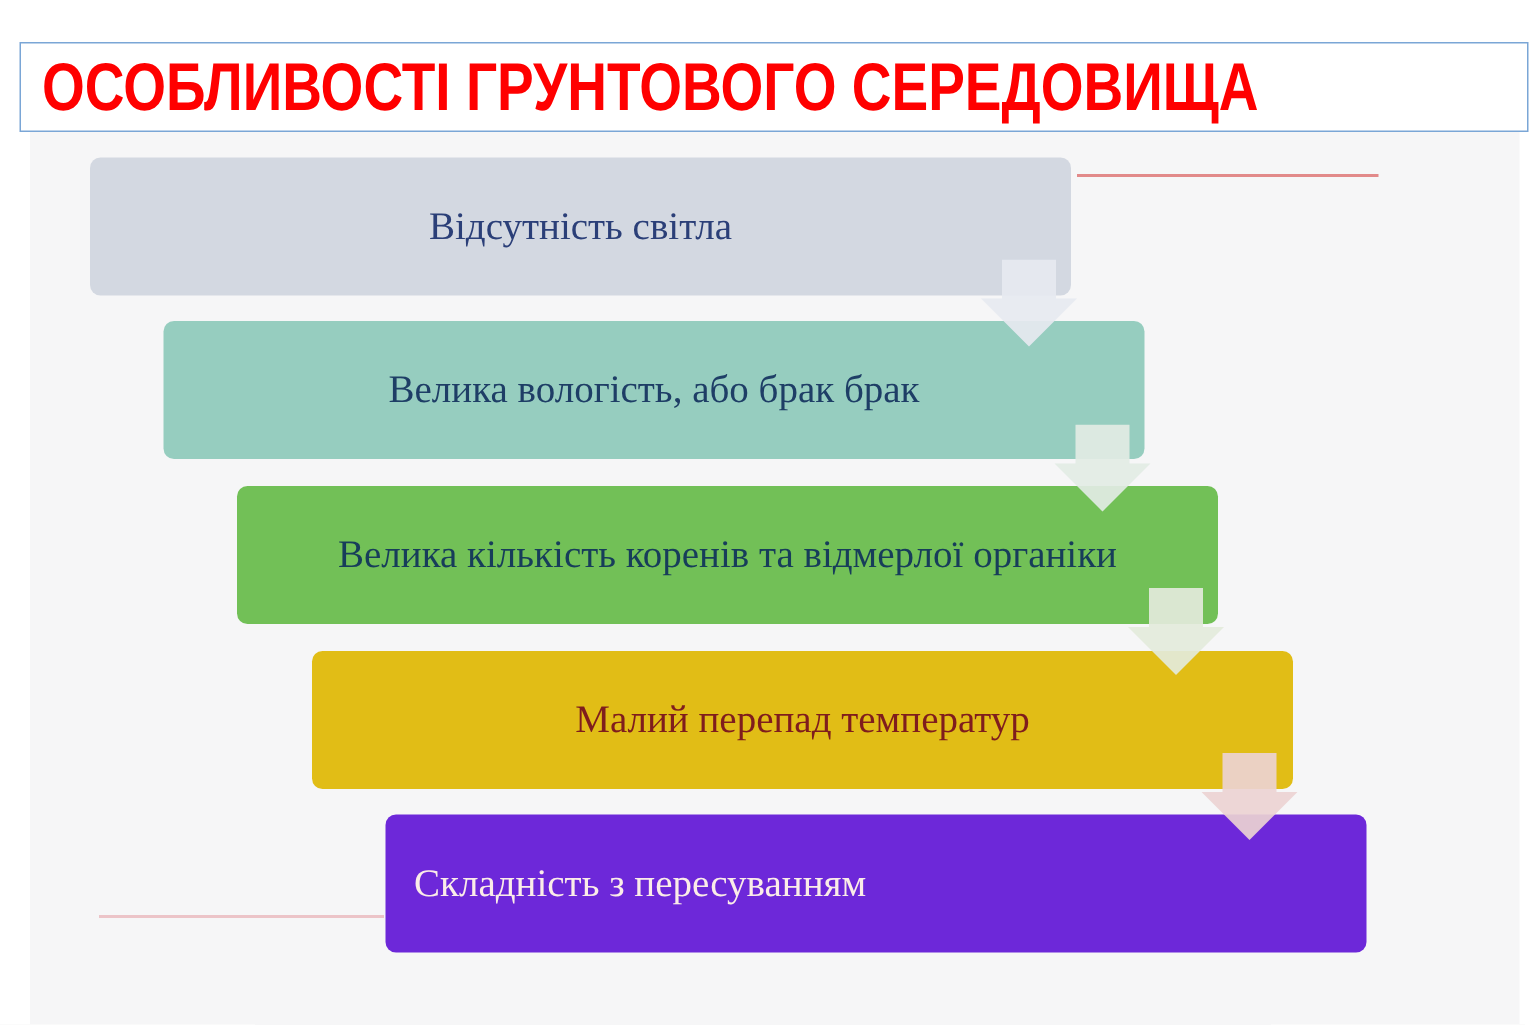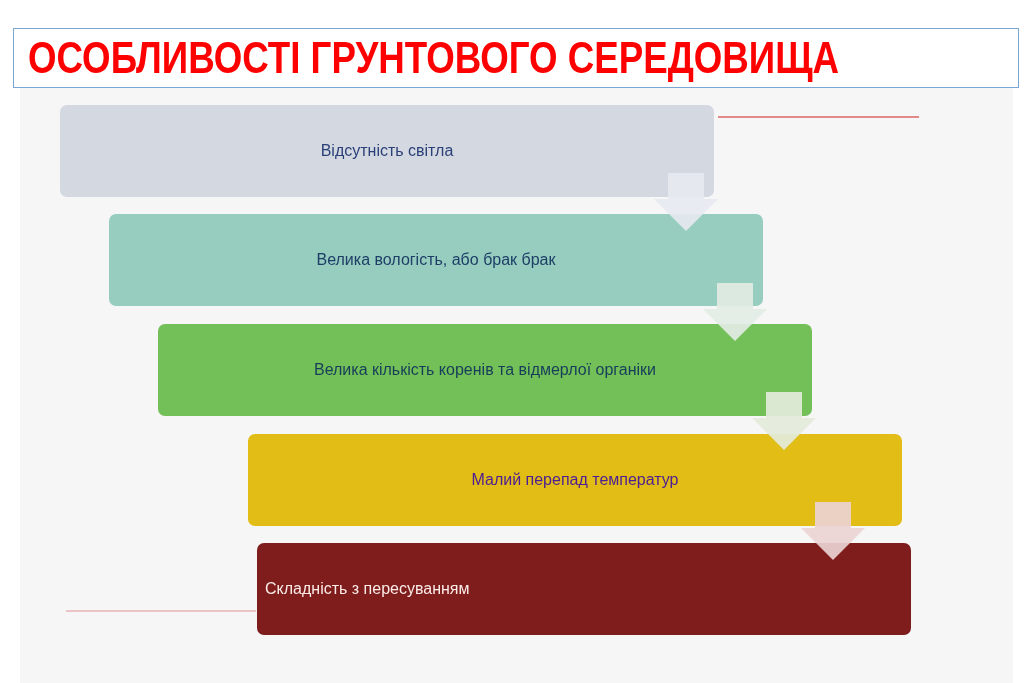--- a/index.html
+++ b/index.html
@@ -22,21 +22,21 @@
     position: absolute; left: 14px; top: 4px;
     font-family: "Liberation Sans", sans-serif; font-weight: bold;
     font-size: 45px; line-height: 50px; color: #ff0000;
     white-space: nowrap; transform-origin: left center;
     transform: scaleX(0.815); letter-spacing: 0px;
   }
   .step {
     position: absolute; width: 654px; height: 92px; border-radius: 7px;
     display: flex; align-items: center; justify-content: center;
     box-sizing: border-box; text-align: center;
-    font-family: Liberation Sans, sans-serif; font-size: 16px; line-height: 34px;
+    font-family: Liberation Serif, serif; font-size: 26px; line-height: 34px;
   }
   .step span { display: block; }
   .arrow {
     position: absolute; width: 64px; height: 64px;
   }
   .line {
     position: absolute; height: 2px;
   }
 </style>
 </head>
@@ -56,25 +56,25 @@
 </div>
 
 <div class="step" style="left:109px; top:214px; background:#96cdbf; color:#1e3e66;">
   <span>Велика вологість, або брак брак</span>
 </div>
 
 <div class="step" style="left:158px; top:324px; background:#72c057; color:#173d5a; padding:1px 14px;">
   <span>Велика кількість коренів та відмерлої органіки</span>
 </div>
 
-<div class="step" style="left:208px; top:434px; background:#e1bd16; color:#4c1d95;margin-left:40px;">
+<div class="step" style="left:208px; top:434px; background:#e1bd16; color:#7f1d1d;">
   <span>Малий перепад температур</span>
 </div>
 
-<div class="step" style="left:257px; top:543px; background:#7f1d1d; color:#fbece8; justify-content:flex-start; padding-left:8px;align-items:center;">
+<div class="step" style="left:257px; top:543px; background:#6d28d9; color:#fbece8; justify-content:flex-start; padding-left:19px;align-items:center;">
   <span>Складність з пересуванням</span>
 </div>
 
 <svg class="arrow" style="left:654px; top:173px;" viewBox="0 0 64 64">
   <path d="M14 0 H50 V26 H64 L32 58 L0 26 H14 Z" fill="#e6e9f0" opacity="0.92"></path>
 </svg>
 <svg class="arrow" style="left:703px; top:283px;" viewBox="0 0 64 64">
   <path d="M14 0 H50 V26 H64 L32 58 L0 26 H14 Z" fill="#e2ebe4" opacity="0.92"></path>
 </svg>
 <svg class="arrow" style="left:752px; top:392px;" viewBox="0 0 64 64">

